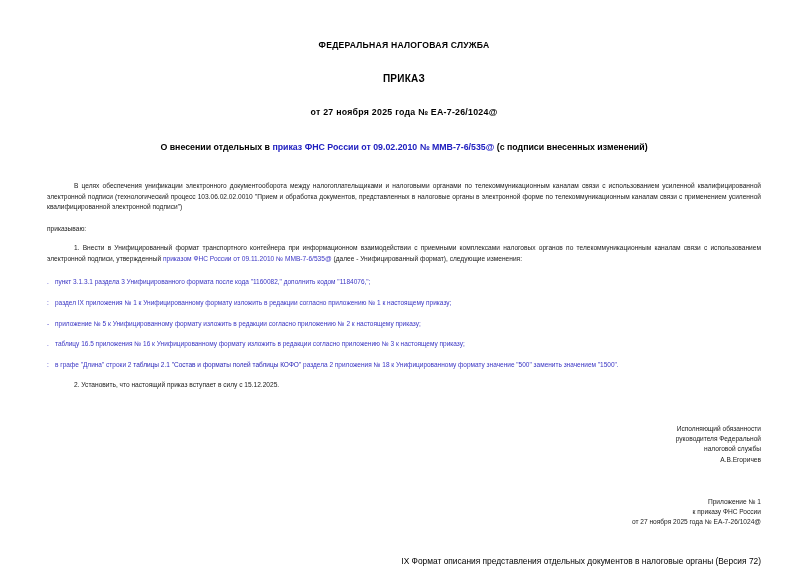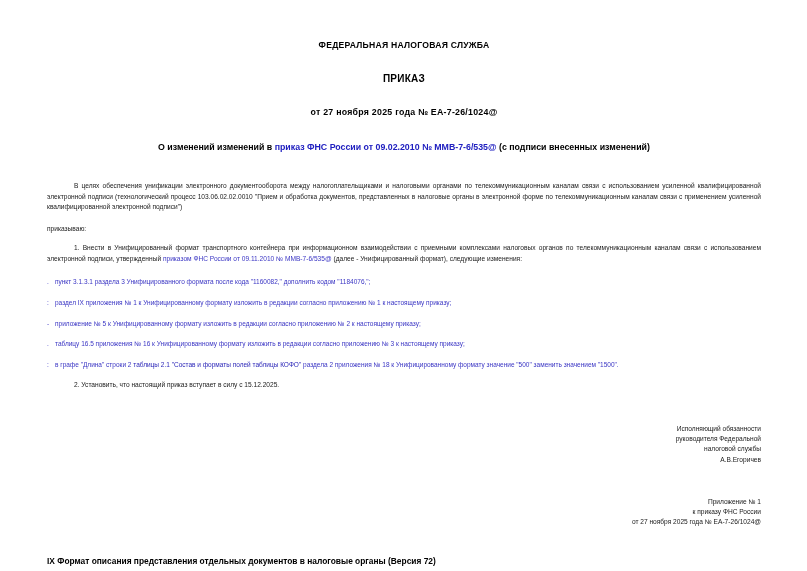--- a/index.html
+++ b/index.html
@@ -137,40 +137,40 @@
     margin-top: 32px;
     text-align: right;
     font-size: 6.6px;
     line-height: 10.3px;
     color: #1a1a1a;
   }
 
   
   .section-heading {
     margin-top: 28px;
-    text-align: left;
-    font-weight: bold;
+    text-align: right;
+    font-weight: normal;
     font-size: 8.4px;
     color: #000000;
   }
 </style>
 </head>
 <body>
 
 <div class="page">
   <div class="content">
 
     <div class="doc-head">
       <div class="line-agency">ФЕДЕРАЛЬНАЯ НАЛОГОВАЯ СЛУЖБА</div>
       <div class="line-type">ПРИКАЗ</div>
       <div class="line-number">от 27 ноября 2025 года № ЕА-7-26/1024@</div>
     </div>
 
     <div class="doc-title">
-      <span>О изменений изменений в </span><span class="lnk">приказ ФНС России от 09.02.2010 № ММВ-7-6/535@</span><span> (с подписи внесенных изменений)</span>
+      <span>О внесении отдельных в </span><span class="lnk">приказ ФНС России от 09.02.2010 № ММВ-7-6/535@</span><span> (с подписи внесенных изменений)</span>
     </div>
 
     <div class="para intro"><span class="ind"></span><span>В целях обеспечения унификации электронного документооборота между налогоплательщиками и налоговыми органами по телекоммуникационным каналам связи с использованием усиленной квалифицированной электронной подписи (технологический процесс 103.06.02.02.0010 "Прием и обработка документов, представленных в налоговые органы в электронной форме по телекоммуникационным каналам связи с применением усиленной квалифицированной электронной подписи")</span></div>
 
     <div class="para order-word">приказываю:</div>
 
     <div class="para item1"><span class="ind"></span><span>1. Внести в Унифицированный формат транспортного контейнера при информационном взаимодействии с приемными комплексами налоговых органов по телекоммуникационным каналам связи с использованием электронной подписи, утвержденный </span><span class="blue">приказом ФНС России от 09.11.2010 № ММВ-7-6/535@</span><span> (далее - Унифицированный формат), следующие изменения:</span></div>
 
     <div class="bullets">
 

